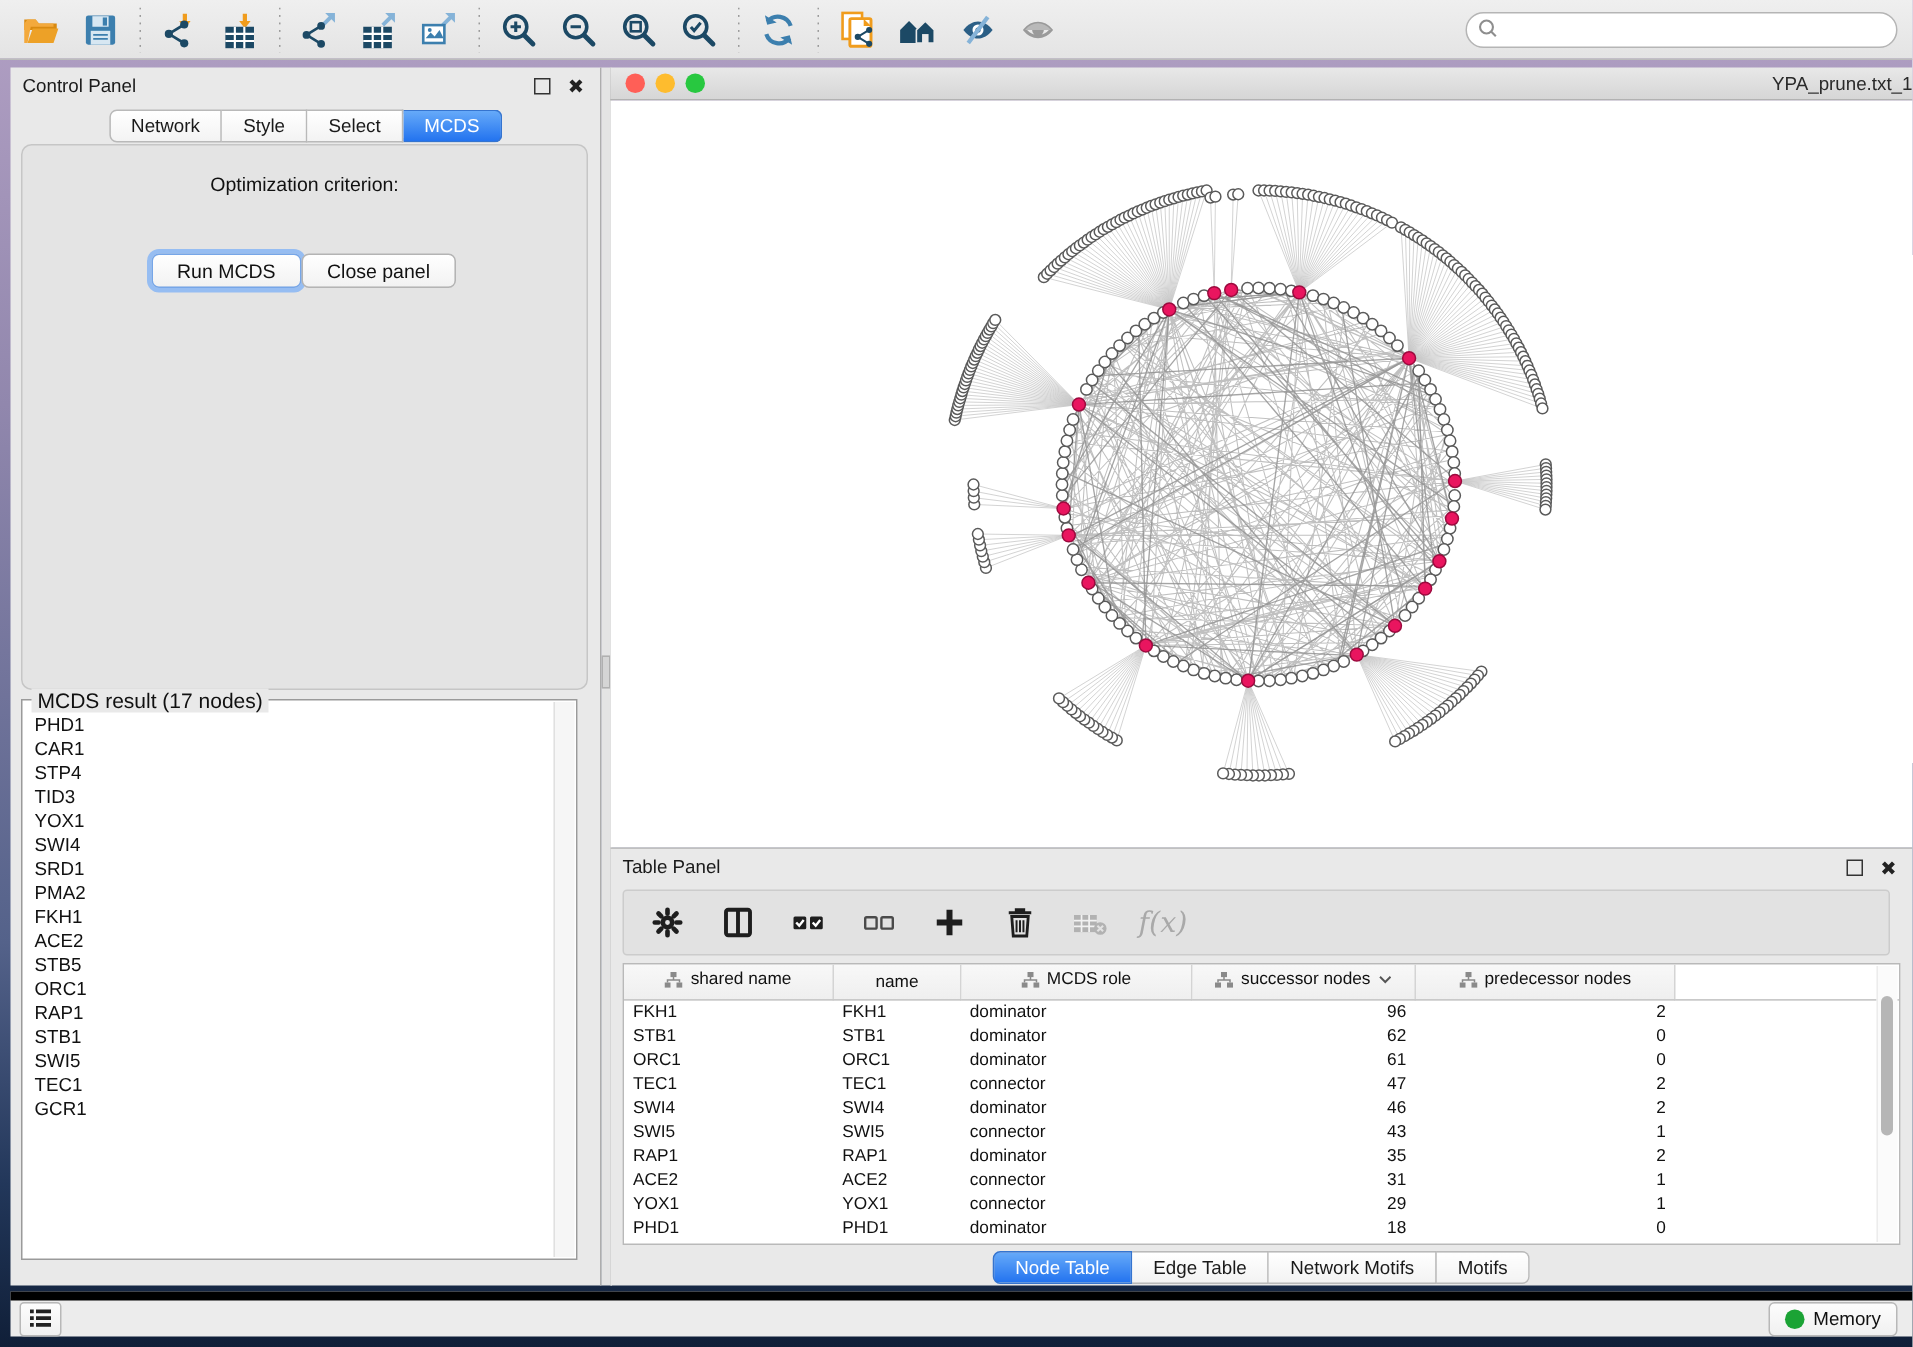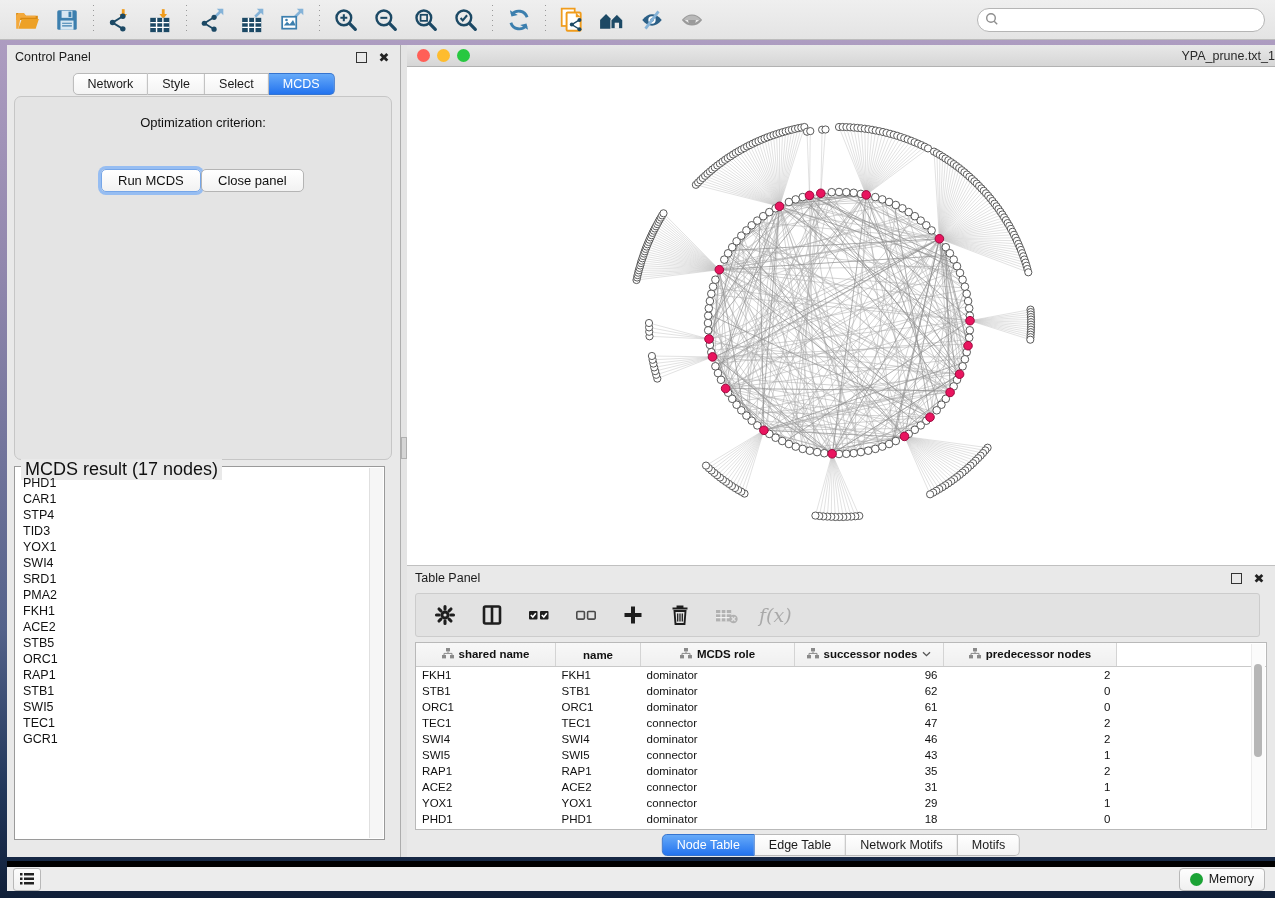--- a/index.html
+++ b/index.html
@@ -71,21 +71,21 @@
     height:23px;padding:0 16px;font-size:13px;color:#111;border:1px solid #b4b4b4;border-radius:5px;
     background:linear-gradient(#ffffff,#f2f2f2);cursor:default;
   }
   #run-mcds{position:absolute;left:86px;top:72px;box-shadow:0 0 0 3px rgba(108,167,249,.65);border-color:#76a6e8;}
   #close-panel{position:absolute;left:186px;top:72px;}
   #mcds-group{
     position:absolute;left:7px;top:421px;width:371px;height:374px;background:#fff;
     border:1px solid #9a9a9a;box-sizing:border-box;
   }
   #mcds-legend{
-    position:absolute;top:-8px;left:6px;background:#e9e9e9;padding:0 4px;font-size:18px;color:#111;
+    position:absolute;top:-8px;left:6px;background:#e9e9e9;padding:0 4px;font-size:14px;color:#111;
   }
   #mcds-list{position:absolute;left:2px;top:8px;right:16px;bottom:2px;overflow:hidden;
     font-size:12.5px;color:#111;line-height:16px;padding-left:6px;}
   #mcds-scroll{position:absolute;right:1px;top:1px;width:13px;bottom:1px;background:#f6f6f6;border-left:1px solid #e0e0e0;}
   
   #splitter{position:absolute;left:401px;top:45px;width:6px;height:812px;background:#e4e4e4;border-right:1px solid #9f9f9f;}
   #splitter .grip{position:absolute;left:0;top:392px;width:6px;height:22px;background:#d5d5d5;border:1px solid #b0b0b0;box-sizing:border-box;}
   
   #network-view{position:absolute;left:407px;top:45px;width:868px;height:520px;}
   #net-titlebar{
@@ -106,21 +106,21 @@
   .tpbtn{width:30px;height:34px;background:transparent;border:none;display:flex;align-items:center;justify-content:center;padding:0;}
   .tpbtn svg{width:24px;height:24px;}
   .fx-label{font-family:"DejaVu Serif","Liberation Serif",serif;font-style:italic;font-size:19px;color:#a9a9a9;}
   #tp-tablewrap{
     position:absolute;left:8px;top:76px;width:852px;height:188px;background:#fff;
     border:1px solid #b9b9b9;box-sizing:border-box;overflow:hidden;
   }
   table.datatable{border-collapse:collapse;table-layout:fixed;width:836px;font-size:11.5px;color:#111;}
   table.datatable th{
     height:21px;background:linear-gradient(#f8f8f8,#efefef);border-bottom:1px solid #c9c9c9;border-right:1px solid #d4d4d4;
-    font-weight:bold;text-align:center;white-space:nowrap;overflow:hidden;
+    font-weight:normal;text-align:center;white-space:nowrap;overflow:hidden;
   }
   table.datatable th .hwrap{display:inline-flex;align-items:center;gap:5px;}
   table.datatable td{height:16px;padding:0 6px;white-space:nowrap;overflow:hidden;}
   td.num{text-align:right;padding-right:18px;}
   #tp-vscroll{position:absolute;right:1px;top:1px;width:13px;height:184px;background:#fbfbfb;border-left:1px solid #ececec;}
   #tp-vscroll .thumb{position:absolute;left:2px;top:20px;width:8px;height:93px;background:#b6b6b6;border-radius:5px;}
   #tp-tabs{position:absolute;left:50%;transform:translateX(-50%);top:268px;}
   
   #statusbar{
     position:absolute;left:7px;top:861px;width:1268px;height:30px;background:#ececec;

